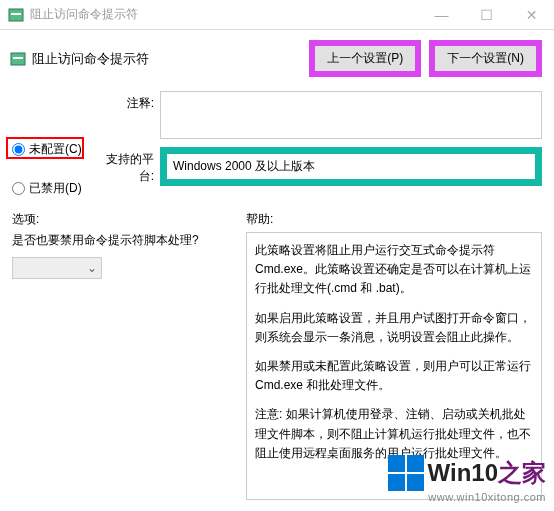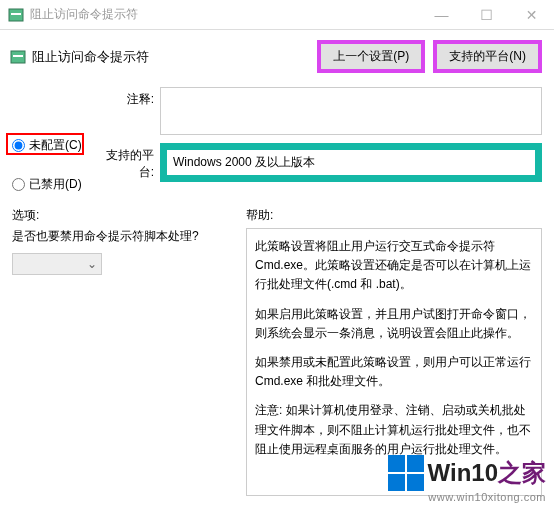--- a/index.html
+++ b/index.html
@@ -6,21 +6,21 @@
 body { font-family: "Microsoft YaHei", "Segoe UI", sans-serif; font-size: 12px; background: #fff; width: 554px; height: 511px; position: relative; overflow: hidden; }
 .titlebar { height: 30px; border-bottom: 1px solid #ddd; display: flex; align-items: center; padding: 0 0 0 8px; background: #fff; }
 .titlebar-icon { width: 16px; height: 16px; margin-right: 6px; }
 .titlebar-title { flex: 1; color: #999; font-size: 12px; }
 .titlebar-btns { display: flex; }
 .titlebar-btn { width: 45px; height: 30px; display: flex; align-items: center; justify-content: center; color: #aaa; font-size: 14px; }
 .header-row { display: flex; align-items: center; padding: 10px 12px 6px 10px; }
 .header-icon { width: 16px; height: 16px; margin-right: 6px; }
 .header-title { font-size: 13px; color: #000; flex: 1; }
 .nav-btns { display: flex; gap: 8px; }
-.btn { border: 4px solid #d946ef; background: #e1e1e1; padding: 4px 12px; font-size: 12px; cursor: pointer; }
+.btn { border: 6px solid #d946ef; background: #e1e1e1; padding: 4px 12px; font-size: 12px; cursor: pointer; }
 .main-area { padding: 8px 12px 0 12px; }
 .row { display: flex; margin-bottom: 6px; }
 .radio-col { width: 82px; display: flex; flex-direction: column; gap: 22px; padding-top: 2px; margin-top: 48px; }
 .radio-opt { display: flex; align-items: center; gap: 4px; position: relative; }
 .radio-opt input { margin: 0; }
 .highlight { border: 2px solid #ff0000; position: absolute; left: -6px; top: -4px; width: 78px; height: 22px; pointer-events: none; }
 .form-col { flex: 1; display: flex; flex-direction: column; gap: 8px; }
 .field-row { display: flex; align-items: flex-start; gap: 6px; }
 .field-label { width: 60px; text-align: right; padding-top: 4px; }
 .textarea { flex: 1; border: 1px solid #ccc; background: #fff; min-height: 48px; resize: none; font-family: inherit; font-size: 12px; padding: 3px; }
@@ -62,21 +62,21 @@
 <div class="header-row">
   <span class="header-icon">
     <svg viewBox="0 0 16 16">
         <rect x="1" y="2" width="14" height="12" fill="#5b8" stroke="#375"></rect>
         <rect x="3" y="6" width="10" height="2" fill="#fff"></rect>
       </svg>
   </span>
   <span class="header-title">阻止访问命令提示符</span>
   <div class="nav-btns">
     <button class="btn">上一个设置(P)</button>
-    <button class="btn">支持的平台(N)</button>
+    <button class="btn">下一个设置(N)</button>
   </div>
 </div>
 
 <div class="main-area">
   <div class="row">
     <div class="radio-col">
       <label class="radio-opt">
         <span class="highlight"></span>
         <input type="radio" name="state" checked="" style="">
         <span>未配置(C)</span>

